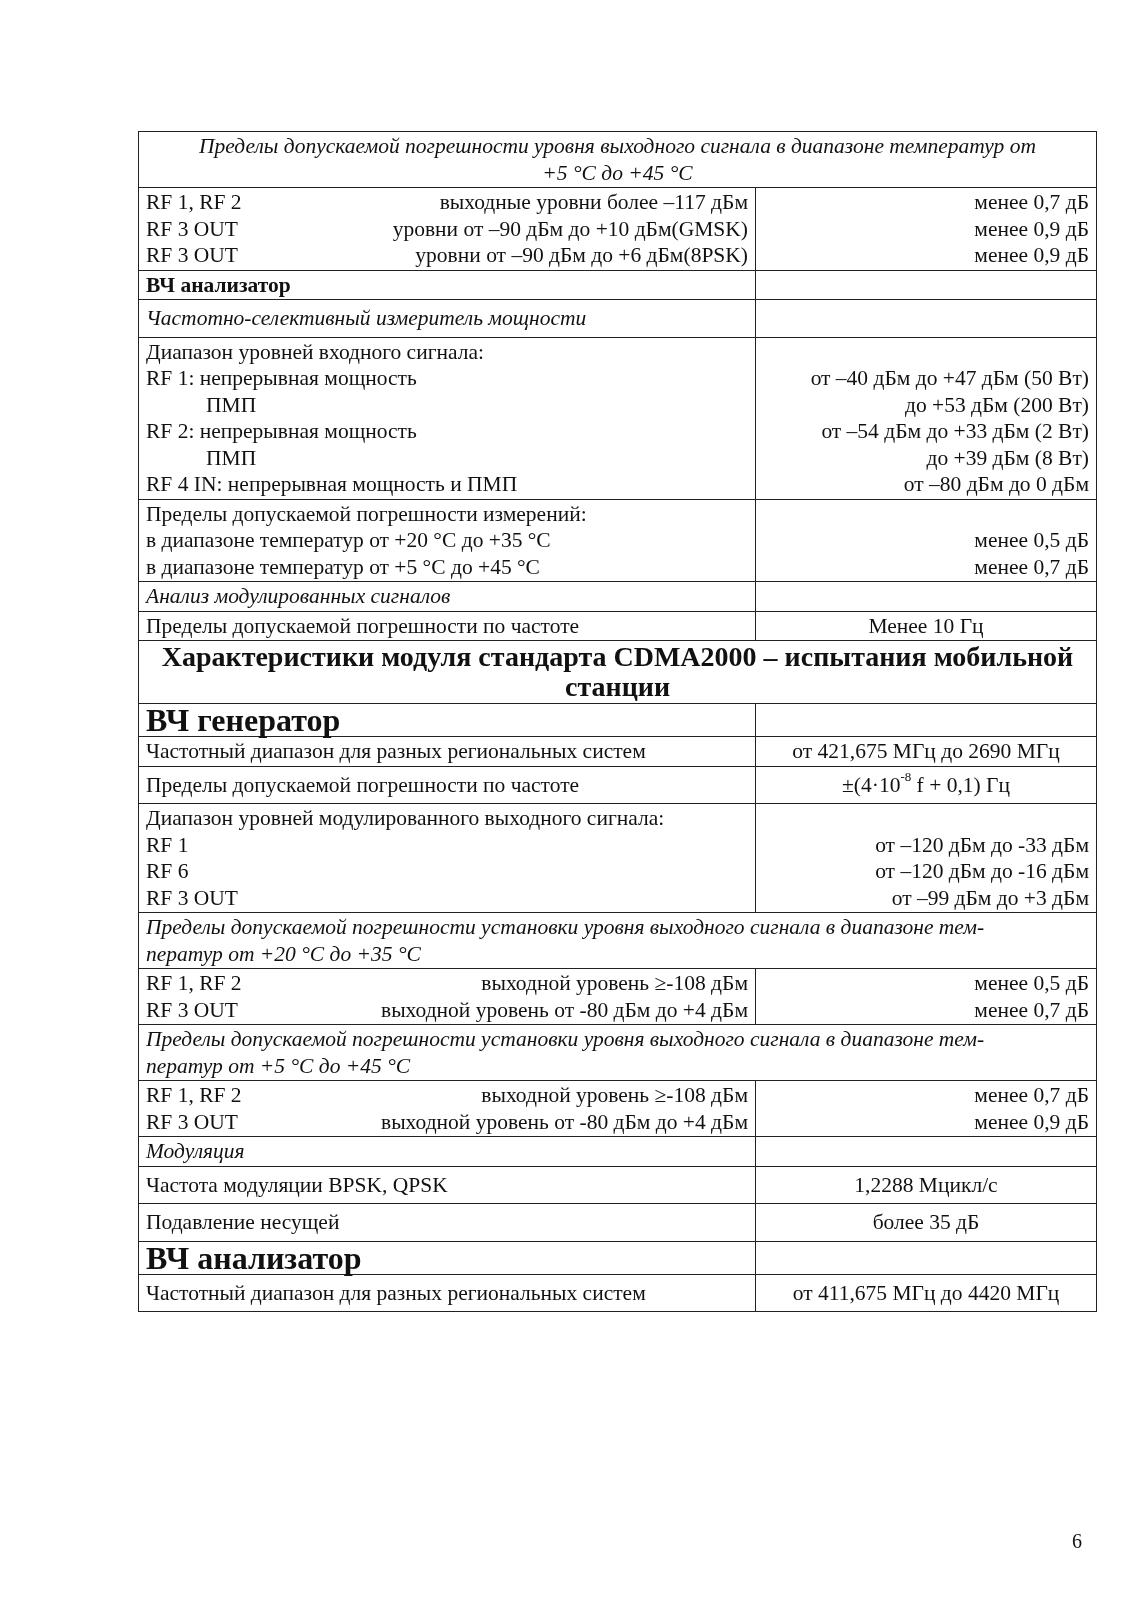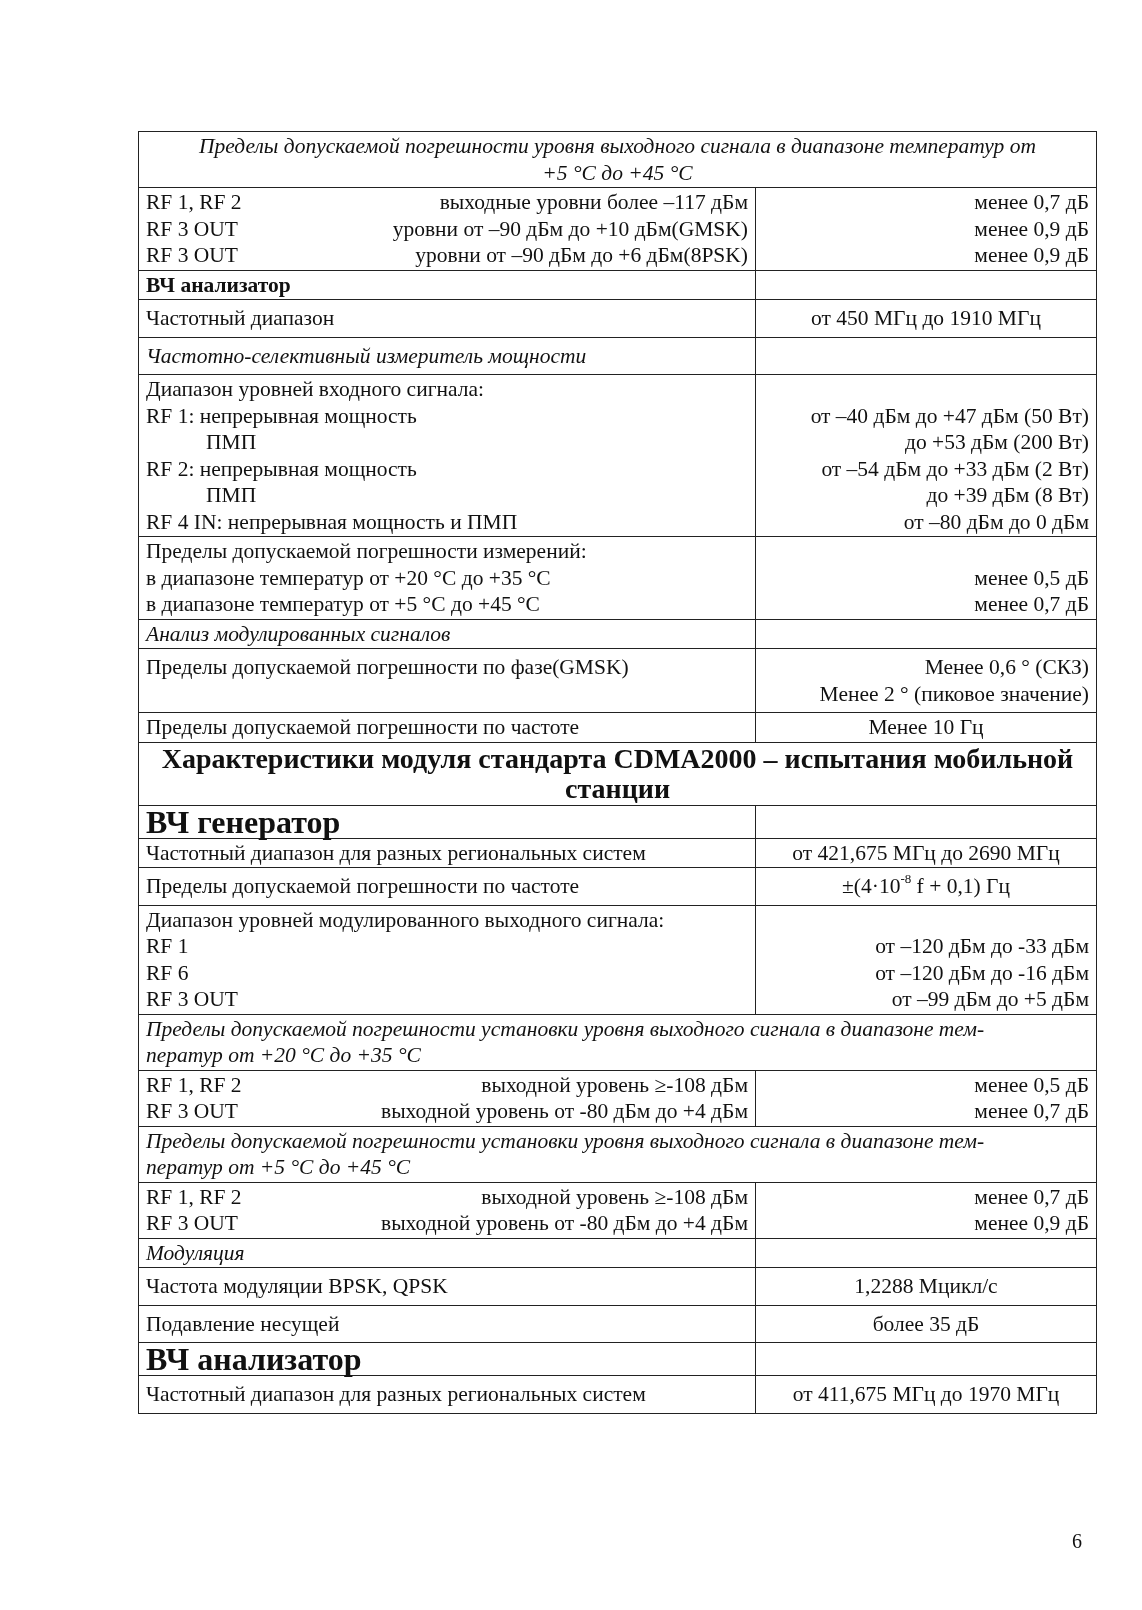--- a/index.html
+++ b/index.html
@@ -68,24 +68,20 @@
       <span class="line">менее 0,9 дБ</span>
       <span class="line">менее 0,9 дБ</span>
     </td>
   </tr>
 
   <tr>
     <td class="sub-h">ВЧ анализатор</td>
     <td></td>
   </tr>
   <tr class="row-pad">
-    <td>Частотный диапазон</td>
-    <td class="center">от 450 МГц до 1910 МГц</td>
-  </tr>
-  <tr class="row-pad">
     <td class="it">Частотно-селективный измеритель мощности</td>
     <td></td>
   </tr>
   <tr>
     <td>
       <span class="line">Диапазон уровней входного сигнала:</span>
       <span class="line">RF 1: непрерывная мощность</span>
       <span class="line indent">ПМП</span>
       <span class="line">RF 2: непрерывная мощность</span>
       <span class="line indent">ПМП</span>
@@ -109,27 +105,20 @@
     <td class="val">
       <span class="line">&nbsp;</span>
       <span class="line">менее 0,5 дБ</span>
       <span class="line">менее 0,7 дБ</span>
     </td>
   </tr>
   <tr>
     <td class="it">Анализ модулированных сигналов</td>
     <td></td>
   </tr>
-  <tr class="row-pad">
-    <td>Пределы допускаемой погрешности по фазе(GMSK)</td>
-    <td class="val">
-      <span class="line">Менее 0,6 ° (СКЗ)</span>
-      <span class="line">Менее 2 ° (пиковое значение)</span>
-    </td>
-  </tr>
   <tr>
     <td>Пределы допускаемой погрешности по частоте</td>
     <td class="center">Менее 10 Гц</td>
   </tr>
 
   <tr>
     <td colspan="2" class="big-h">
       <span class="line">Характеристики модуля стандарта CDMA2000 – испытания мобильной</span>
       <span class="line">станции</span>
     </td>
@@ -150,21 +139,21 @@
     <td>
       <span class="line">Диапазон уровней модулированного выходного сигнала:</span>
       <span class="line">RF 1</span>
       <span class="line">RF 6</span>
       <span class="line">RF 3 OUT</span>
     </td>
     <td class="val">
       <span class="line">&nbsp;</span>
       <span class="line">от –120 дБм до -33 дБм</span>
       <span class="line">от –120 дБм до -16 дБм</span>
-      <span class="line">от –99 дБм до +5 дБм</span>
+      <span class="line">от –99 дБм до +3 дБм</span>
     </td>
   </tr>
   <tr>
     <td colspan="2" class="it">
       <span class="line">Пределы допускаемой погрешности установки уровня выходного сигнала в диапазоне тем-</span>
       <span class="line">ператур от +20 °С до +35 °С</span>
     </td>
   </tr>
   <tr>
     <td>
@@ -215,18 +204,18 @@
   <tr class="row-pad">
     <td>Подавление несущей</td>
     <td class="center">более 35 дБ</td>
   </tr>
   <tr>
     <td class="sec-h">ВЧ анализатор</td>
     <td></td>
   </tr>
   <tr class="row-pad">
     <td>Частотный диапазон для разных региональных систем</td>
-    <td class="center">от 411,675 МГц до 1970 МГц</td>
+    <td class="center">от 411,675 МГц до 4420 МГц</td>
   </tr>
 </tbody>
   </table>
 
 <div class="page-number">6</div>
 
 </body></html>

